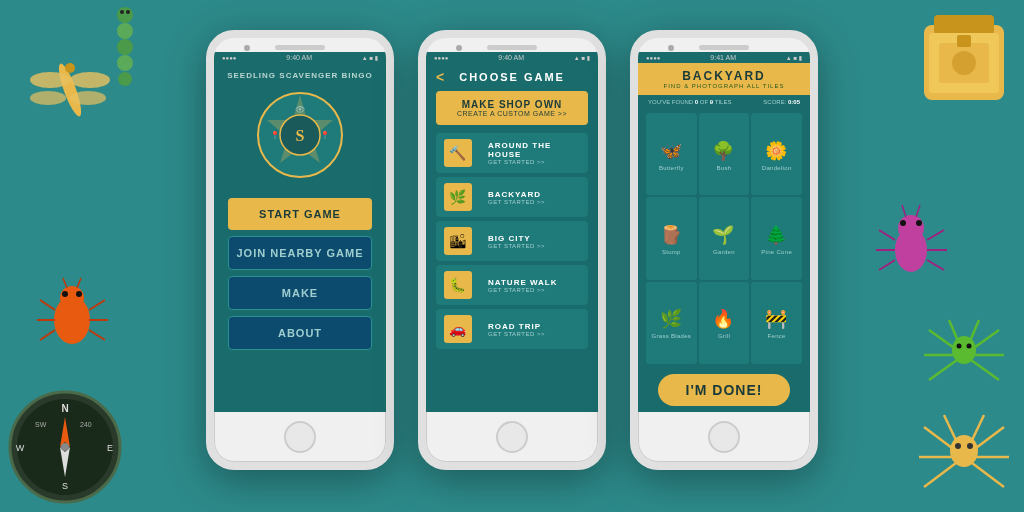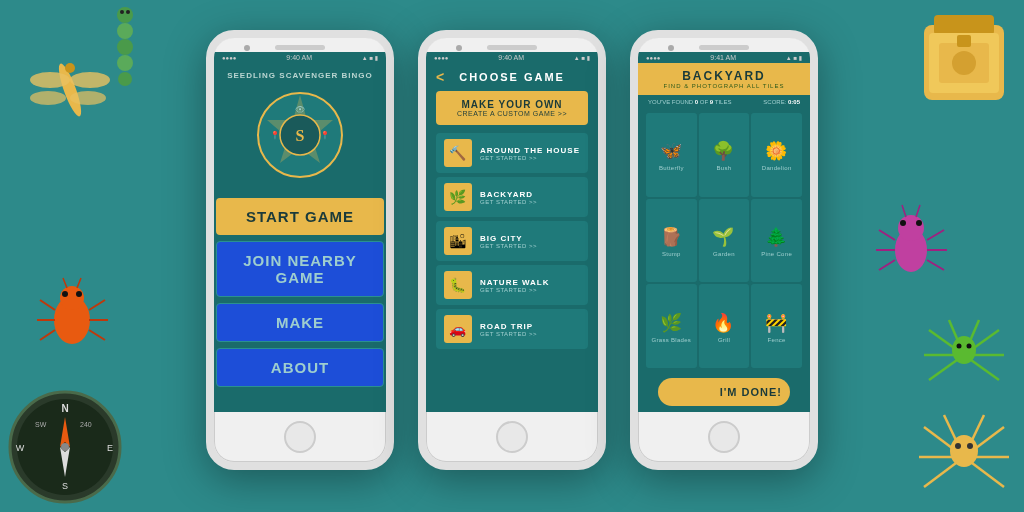--- a/index.html
+++ b/index.html
@@ -114,38 +114,38 @@
       color: #b8d4d0;
       font-size: 8px;
       letter-spacing: 1px;
       text-transform: uppercase;
       margin-top: 8px;
       margin-bottom: 10px;
       font-weight: bold;
     }
 
     .phone1-btn {
-      width: 168px;
+      width: 144px;
       padding: 10px 0;
       border-radius: 4px;
       text-align: center;
-      font-size: 15px;
+      font-size: 11px;
       font-weight: bold;
       letter-spacing: 1px;
       margin-bottom: 6px;
       cursor: pointer;
     }
 
     .btn-start {
       background: #e8b84b;
       color: #1a3a3a;
     }
 
     .btn-secondary {
-      background: #1d4ed8;
+      background: #0c4a6e;
       color: #9ecece;
       border: 1px solid #2a9090;
     }
 
     
     .phone2-screen {
       background: #1a6b6b;
       display: flex;
       flex-direction: column;
       flex: 1;
@@ -219,20 +219,21 @@
       border-radius: 3px;
       display: flex;
       align-items: center;
       justify-content: center;
       font-size: 14px;
       flex-shrink: 0;
     }
 
     .game-item-text {
       flex: 1;
+      margin-left: 8px;
     }
 
     .game-item-name {
       color: white;
       font-size: 8px;
       font-weight: bold;
       letter-spacing: 1px;
       text-transform: uppercase;
     }
 
@@ -307,22 +308,22 @@
       text-align: center;
       letter-spacing: 0.3px;
     }
 
     .done-btn {
       background: #e8b84b;
       color: #1a3a3a;
       margin: 6px 20px;
       padding: 8px;
       border-radius: 20px;
-      text-align: right;
-      font-size: 11px;
+      text-align: center;
+      font-size: 14px;
       font-weight: bold;
       letter-spacing: 1px;
     }
   </style>
 </head>
 <body>
 
 <div style="position:absolute;top:0;left:0;width:1024px;height:512px;background:#2d8a8a;z-index:0;"></div>
 
 <svg class="bg-decoration dragonfly" style="top:50px;left:20px;width:100px;height:80px;" viewBox="0 0 100 80">
@@ -468,21 +469,21 @@
       <span style="color:#ccc;font-size:6px;">●●●●</span>
       <span style="color:#ccc;font-size:7px;">9:40 AM</span>
       <span style="color:#ccc;font-size:6px;">▲ ■ ▮</span>
     </div>
     <div class="phone2-screen">
       <div class="phone2-header">
         <span class="back-arrow">&lt;</span>
         <span class="phone2-title">CHOOSE GAME</span>
       </div>
       <div class="make-your-own">
-        <div class="make-your-own-title">MAKE YOUR OWN</div>
+        <div class="make-your-own-title">MAKE SHOP OWN</div>
         <div class="make-your-own-sub">CREATE A CUSTOM GAME &gt;&gt;</div>
       </div>
       <div class="game-list">
 
         <div class="game-item">
           <div class="game-item-icon">🔨</div>
           <div class="game-item-text">
             <div class="game-item-name">AROUND THE HOUSE</div>
             <div class="game-item-sub">GET STARTED &gt;&gt;</div>
           </div>

